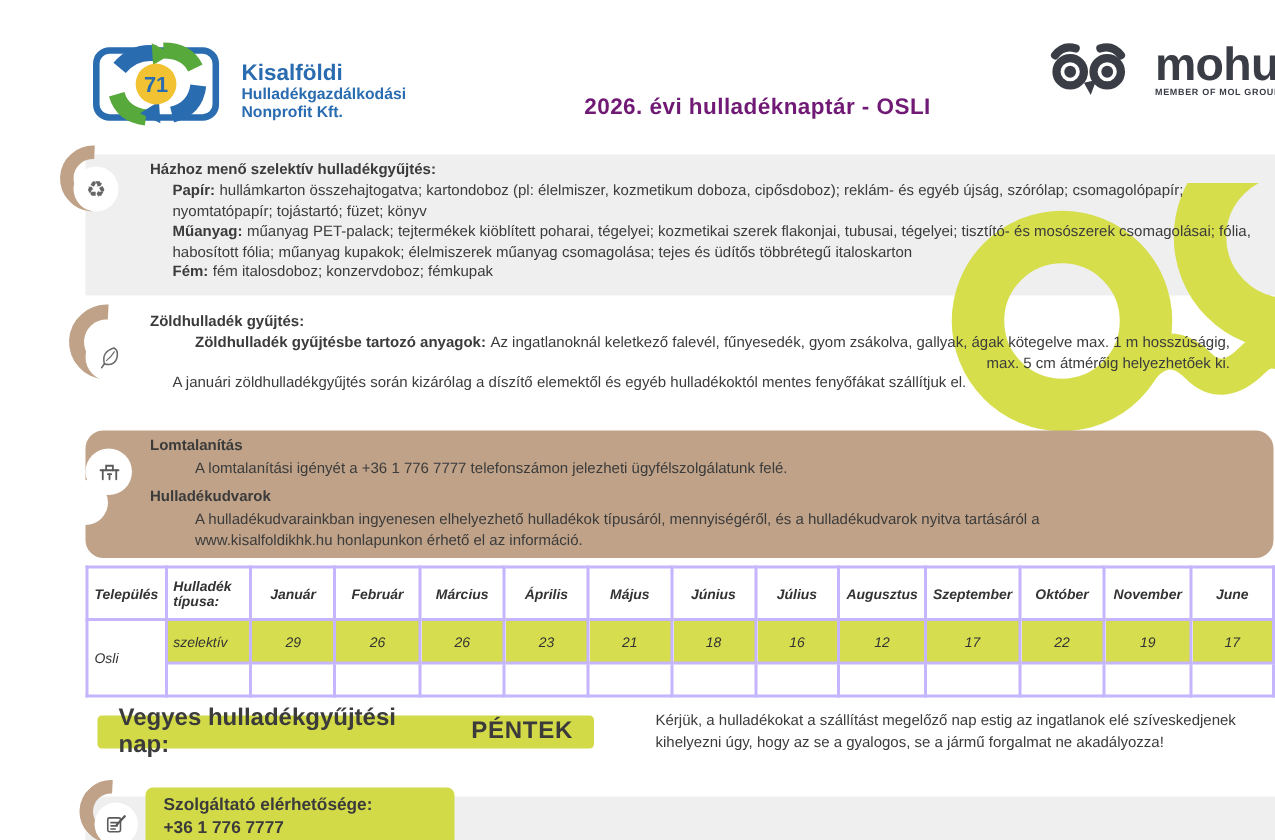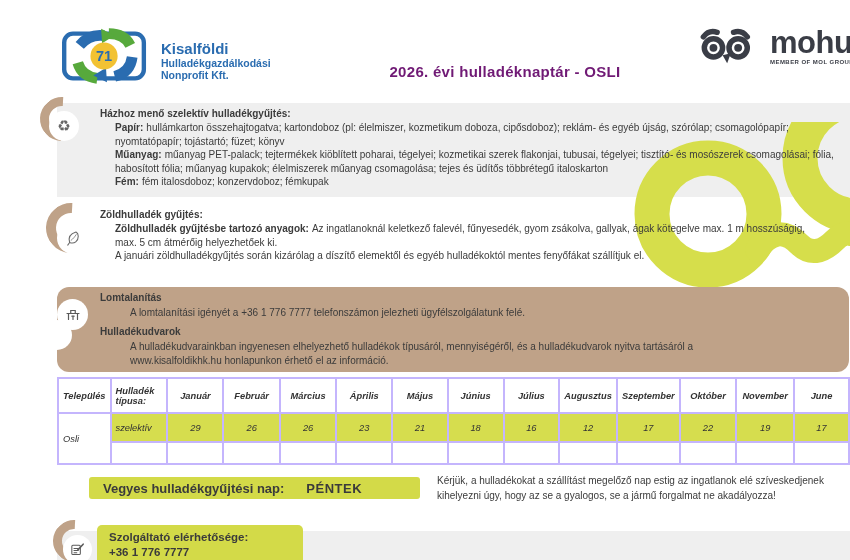--- a/index.html
+++ b/index.html
@@ -43,21 +43,21 @@
   table.cal th{font-weight:bold;height:29px;}
   th.left,td.left{text-align:left;}
   th.month{text-align:center;}
   td.type{background:#d6dd4e;font-size:9.5px;}
   td.date{background:#d6dd4e;text-align:center;font-size:10px;}
   tr.r1 td{height:23px;}
   tr.r2 td{height:16px;}
   
   .mixed-banner{position:absolute;left:65px;top:477px;width:303px;height:22px;background:#d3da48;
                 border-radius:3px;display:flex;align-items:center;padding:0 14px;gap:22px;
-                font-size:13px;font-weight:bold;color:#3b3b3b;z-index:2;margin-left:24px;}
+                font-size:16px;font-weight:bold;color:#3b3b3b;z-index:2;}
   .mixed-banner .day{letter-spacing:.5px;}
   .notice{position:absolute;left:437px;top:474px;width:424px;font-size:10px;line-height:14.5px;z-index:2;}
   .contact-card{position:absolute;left:97px;top:525px;width:182px;background:#d3da48;border-radius:5px;
                 padding:5px 12px 10px;z-index:3;font-weight:bold;font-size:11.5px;line-height:15px;color:#3b3b3b;}
 </style>
 </head>
 <body>
 
 <div id="canvas">
 
@@ -131,21 +131,21 @@
   <div class="badge-arc" style="left:46px;top:203px;width:30px;height:30px;border-width:10px;"></div>
   <div class="badge-circle" style="left:57px;top:222px;width:32px;height:32px;">
     <svg viewBox="0 0 24 24" width="18" height="18">
       <path d="M16 4 C9 6 5.5 11 7.5 18 C14 20.5 19 16 19 9.5 C19 7 18 5 16 4 Z" fill="none" stroke="#6a6a6a" stroke-width="1.4"></path>
       <path d="M7.5 18 L5 21.5" stroke="#6a6a6a" stroke-width="1.4" stroke-linecap="round"></path>
       <path d="M9 15.5 C12 13 14.5 10.5 16.5 7" fill="none" stroke="#6a6a6a" stroke-width="1"></path>
     </svg>
   </div>
   <div class="sec-content" style="left:100px;top:208px;width:720px;">
     <div class="sec-heading">Zöldhulladék gyűjtés:</div>
-    <div class="item" style="width:705px;">
+    <div class="item" style="width:705px;text-align:right;">
       <b>Zöldhulladék gyűjtésbe tartozó anyagok:</b><span>Az ingatlanoknál keletkező falevél, fűnyesedék, gyom zsákolva, gallyak, ágak kötegelve max. 1 m hosszúságig, max. 5 cm átmérőig helyezhetőek ki.</span>
     </div>
     <div class="item">A januári zöldhulladékgyűjtés során kizárólag a díszítő elemektől és egyéb hulladékoktól mentes fenyőfákat szállítjuk el.</div>
   </div>
 
   <div class="sec-tan"></div>
   <div class="badge-circle" style="left:57px;top:299px;width:31px;height:31px;">
     <svg viewBox="0 0 24 24" width="18" height="18">
       <g fill="none" stroke="#5a5a5a" stroke-width="1.6" stroke-linecap="round">
         <path d="M4 10 h16"></path>

